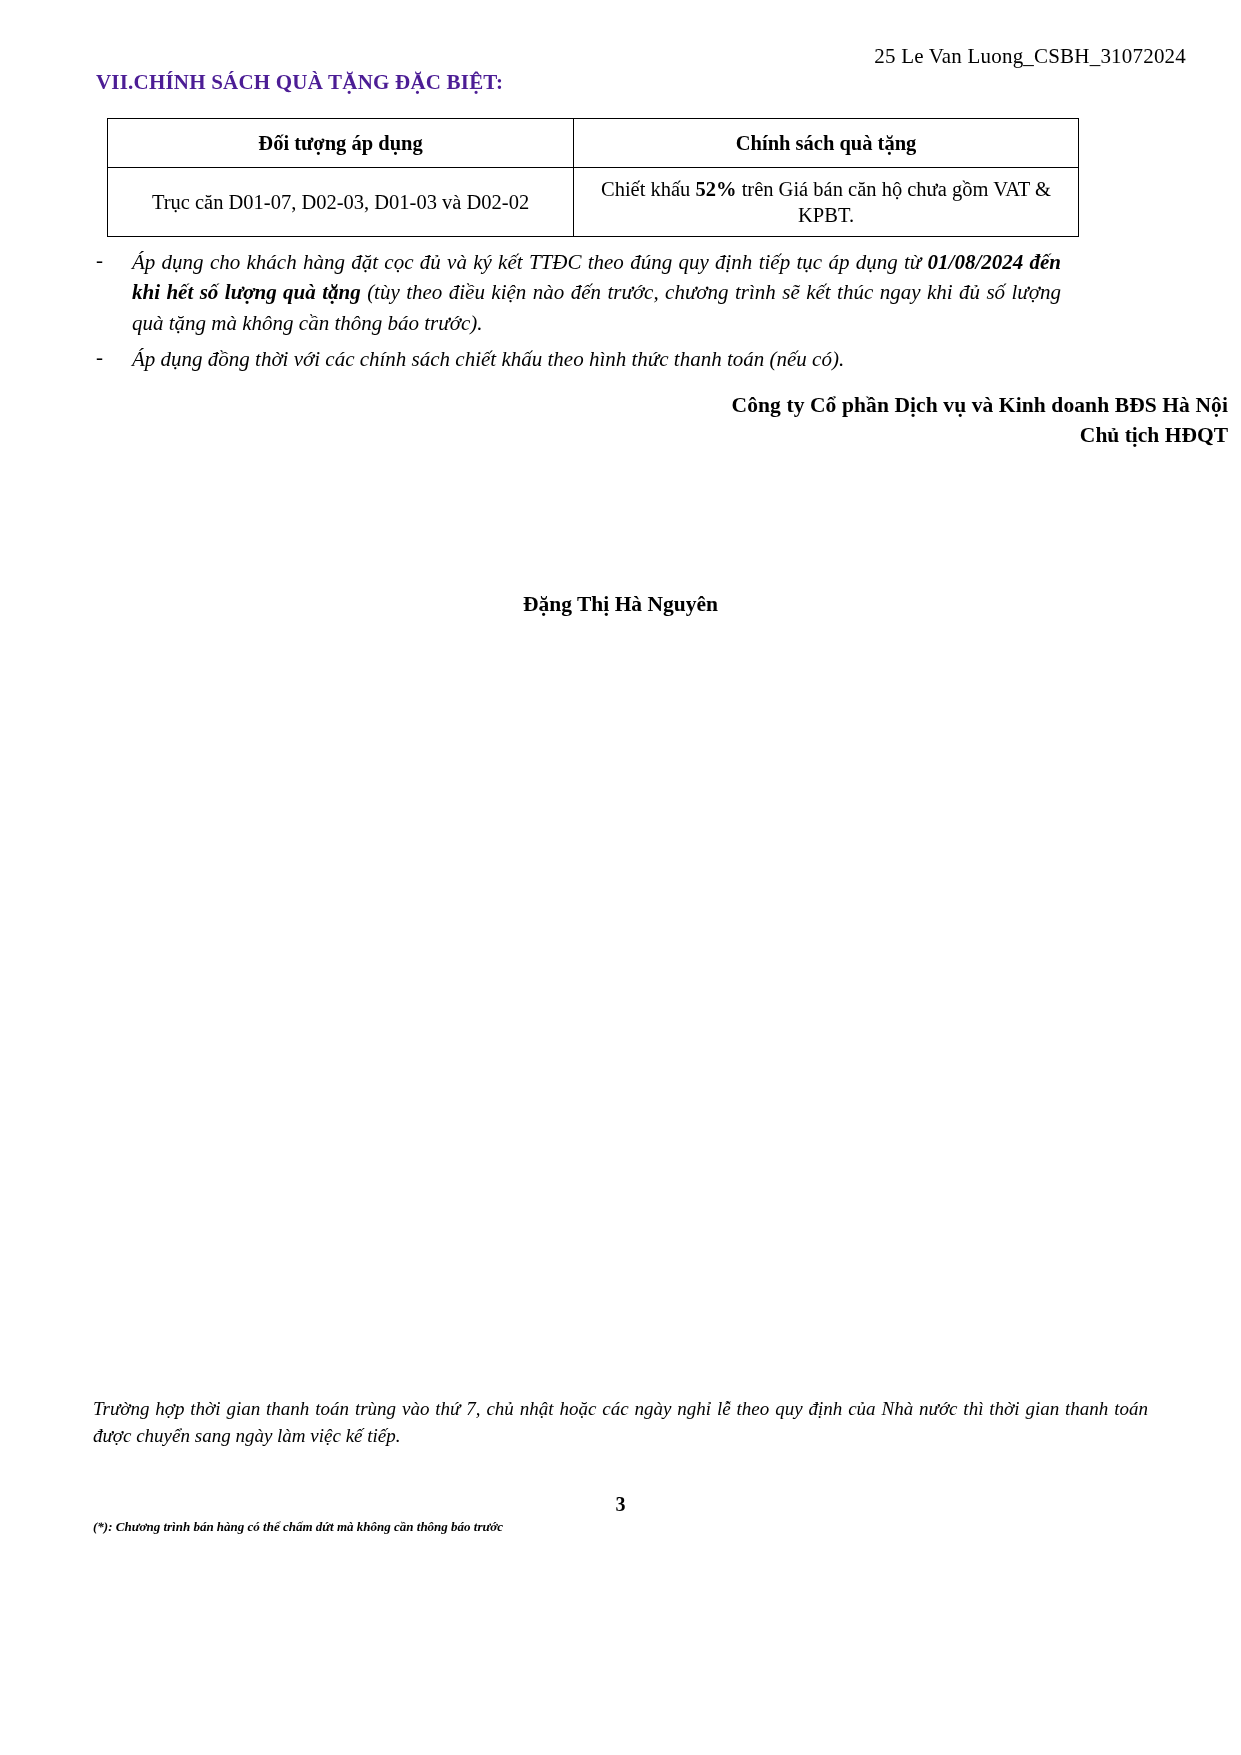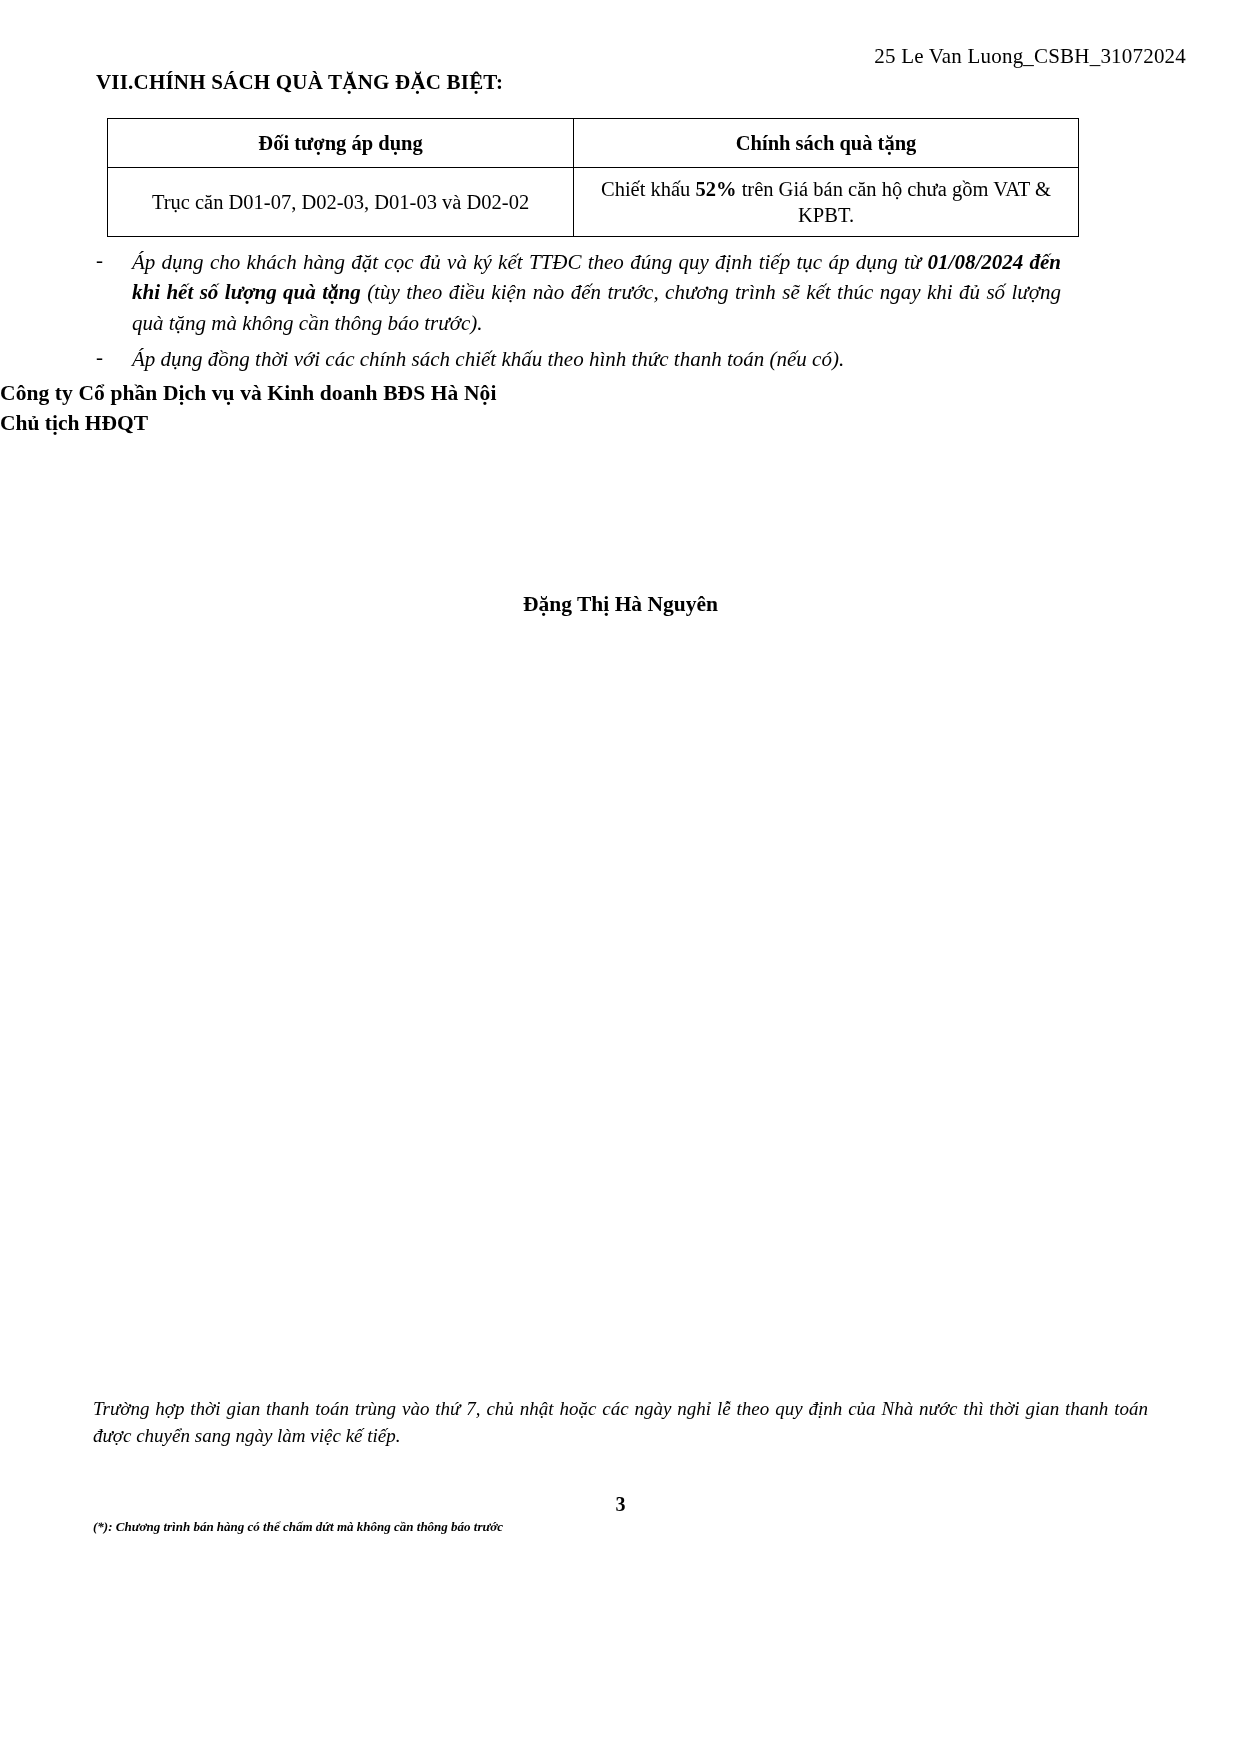--- a/index.html
+++ b/index.html
@@ -97,24 +97,24 @@
     text-align: justify;
   }
   .note-text b {
     font-weight: bold;
     font-style: italic;
   }
 
   
   .signature {
     position: absolute;
-    top: 378px;
+    top: 390px;
     left: 0;
     width: 1228px;
-    text-align: left;
+    text-align: right;
   }
   .sig-company {
     font-size: 21.5px;
     font-weight: bold;
     letter-spacing: 0.1px;
     line-height: 1.4;
   }
   .sig-role {
     font-size: 21.5px;
     font-weight: bold;
@@ -160,21 +160,21 @@
     white-space: nowrap;
   }
 </style>
 </head>
 <body>
 
 <div class="page">
 
   <div class="doc-header">25 Le Van Luong_CSBH_31072024</div>
 
-  <div class="section-title" style="color: #000000;">VII.CHÍNH SÁCH QUÀ TẶNG ĐẶC BIỆT:</div>
+  <div class="section-title" style="color: #4c1d95;">VII.CHÍNH SÁCH QUÀ TẶNG ĐẶC BIỆT:</div>
 
   <table class="policy-table">
     <colgroup>
       <col class="col-a">
       <col class="col-b">
     </colgroup>
     <thead>
       <tr>
         <th>Đối tượng áp dụng</th>
         <th>Chính sách quà tặng</th>

